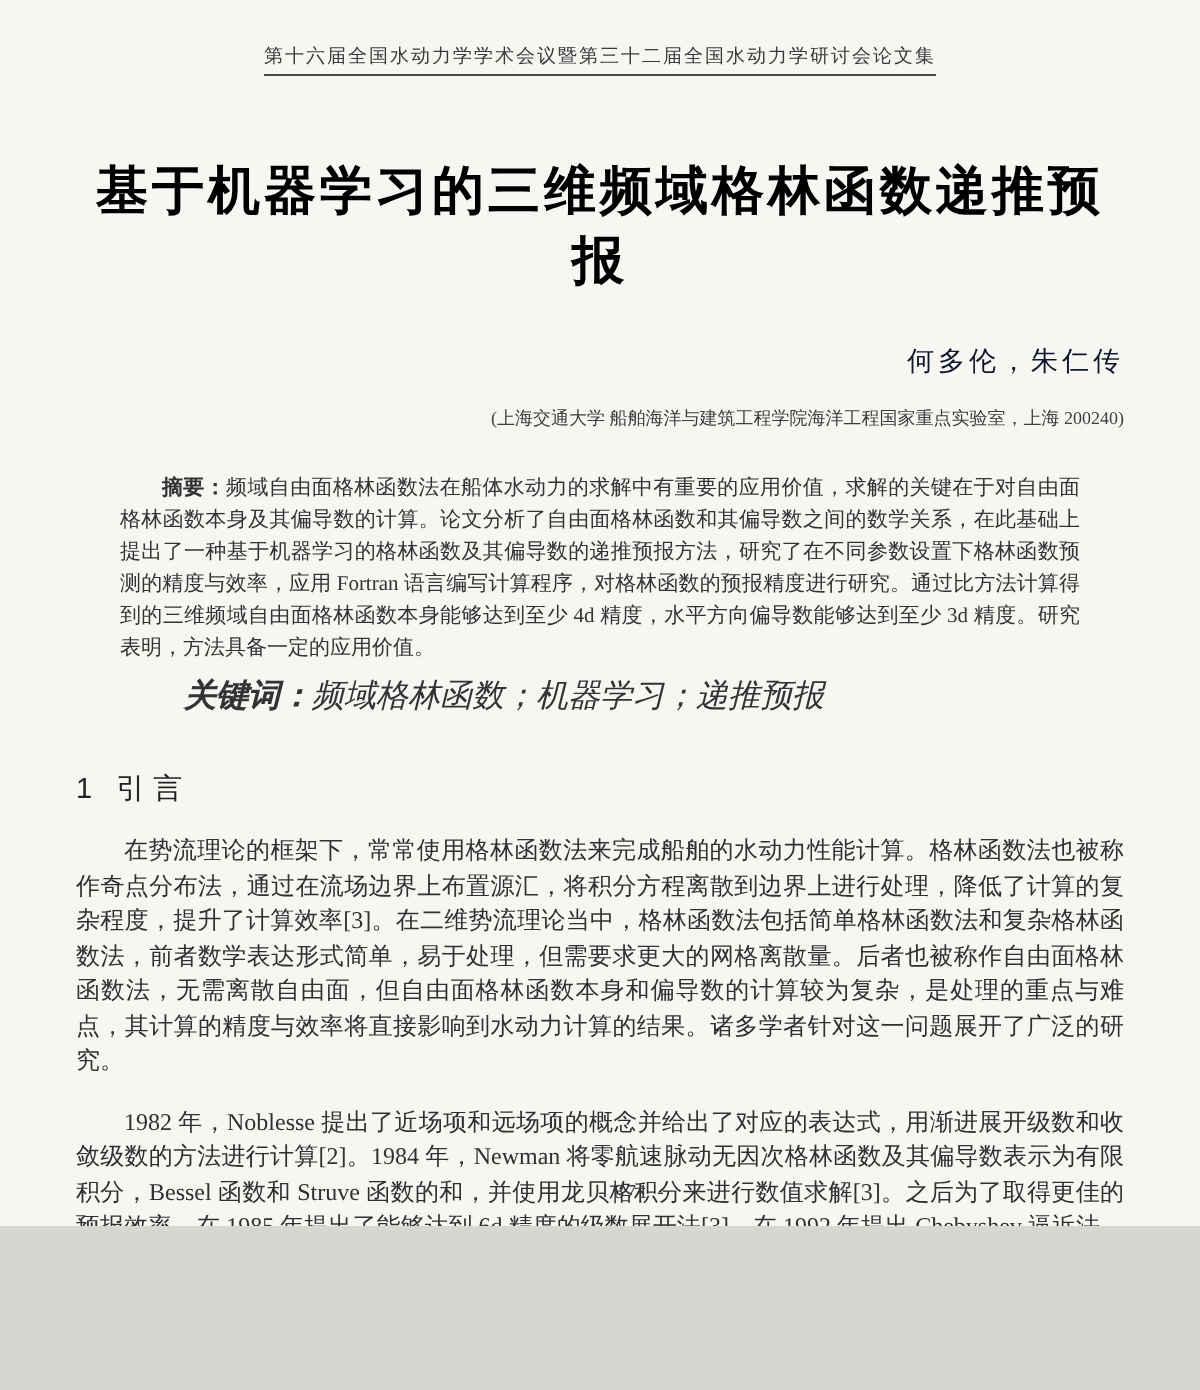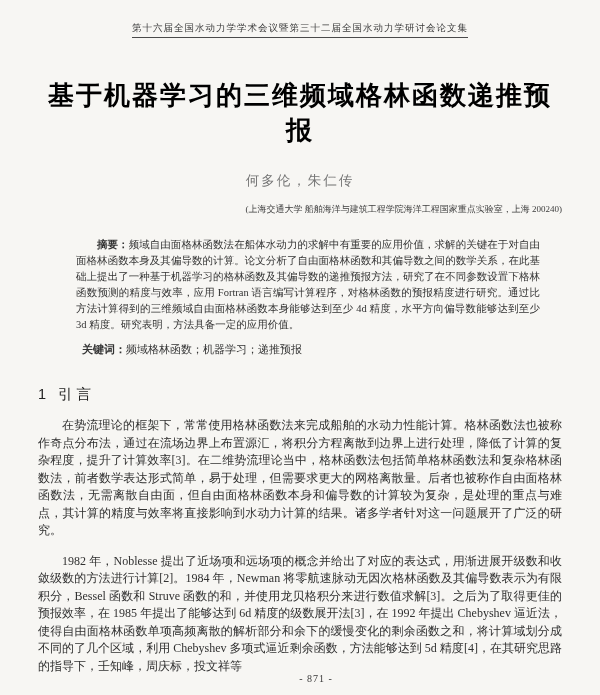--- a/index.html
+++ b/index.html
@@ -4,21 +4,21 @@
 <style>
   html, body {
     margin: 0;
     padding: 0;
     background: #d8d6d2;
     font-family: "Liberation Serif", serif;
   }
   .page {
     position: relative;
     width: 600px;
-    height: 695px;
+    height: 613px;
     margin: 0 auto;
     background: #f7f6f3;
     box-sizing: border-box;
     padding: 22px 38px 0 38px;
     color: #2b2b2b;
     overflow: hidden;
   }
   .conf-header {
     text-align: center;
     font-size: 9.5px;
@@ -34,50 +34,51 @@
     margin: 40px 0 0 0;
     text-align: center;
     font-family: "Liberation Sans", sans-serif;
     font-weight: bold;
     font-size: 26px;
     letter-spacing: 2px;
     color: #000000;
   }
   .authors {
     margin-top: 24px;
-    text-align: center;
+    text-align: right;
     font-size: 13.5px;
     letter-spacing: 2px;
-    color: #737373;
+    color: #0f172a;
   }
   .affiliation {
     margin-top: 13px;
     text-align: right;
     font-size: 9px;
     color: #3d3d3d;
   }
   .abstract {
-    margin: 20px 22px 0 38px;
+    margin: 20px 22px 0 22px;
     font-size: 10.5px;
     line-height: 16px;
     text-align: justify;
     text-indent: 2em;
     color: #333;
   }
   .abstract .label,
   .keywords .label {
     font-weight: bold;
     font-family: "Liberation Sans", sans-serif;
   }
   .keywords {
     margin: 8px 22px 0 22px;
-    font-size: 11px;
+    font-size: 16px;
     line-height: 16px;
     text-indent: 2em;
     color: #333;
+    font-style: italic;
   }
   .section-heading {
     margin: 28px 0 0 0;
     font-family: "Liberation Sans", sans-serif;
     font-weight: normal;
     font-size: 14.5px;
     letter-spacing: 4px;
     color: #222;
   }
   .body-para {

